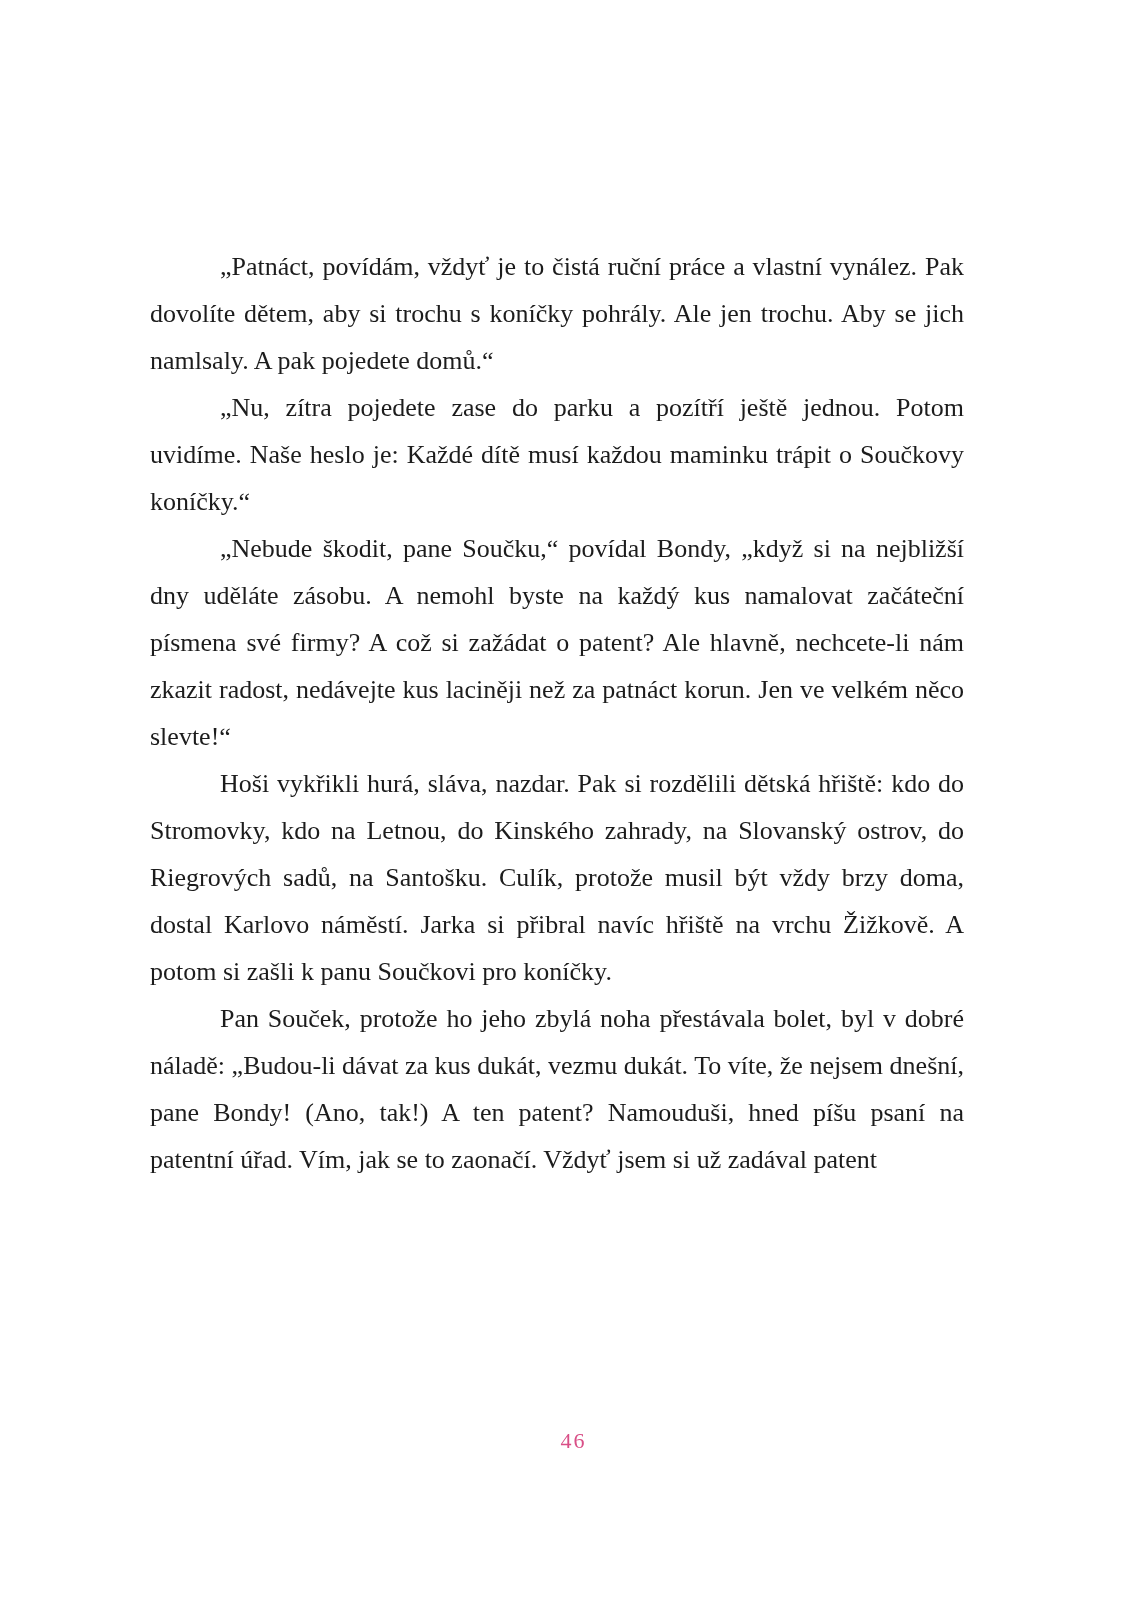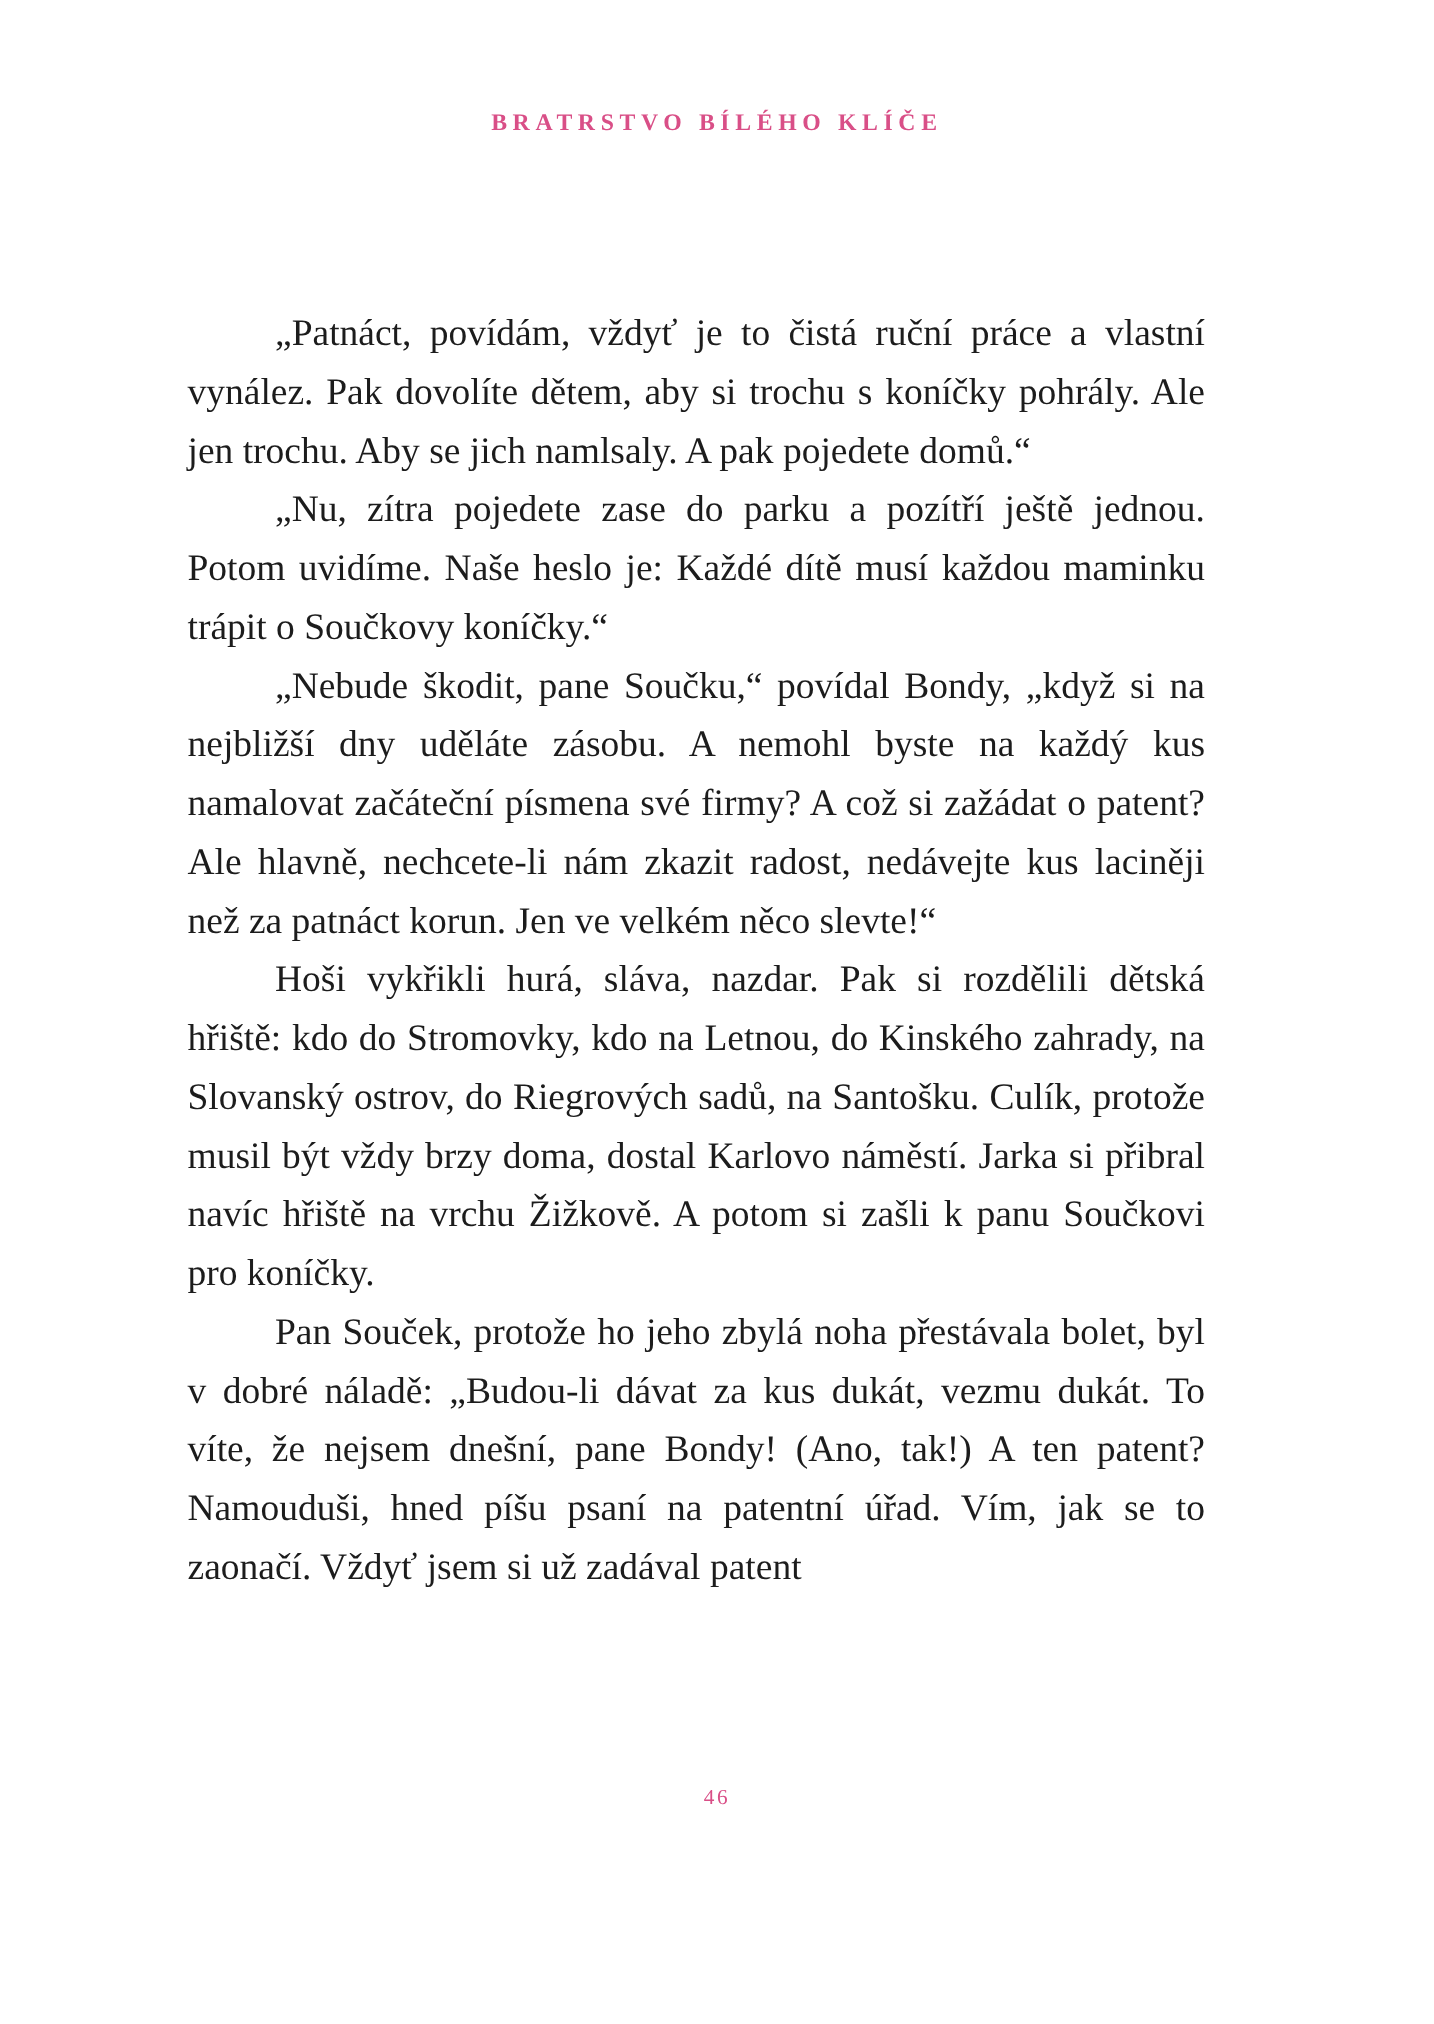--- a/index.html
+++ b/index.html
@@ -27,48 +27,47 @@
     font-family: "Liberation Serif", serif;
     font-size: 19px;
     font-weight: 700;
     letter-spacing: 4.5px;
   }
   .body-text {
     position: absolute;
     top: 243px;
     left: 150px;
     width: 814px;
-    font-size: 30px;
+    font-size: 26px;
     line-height: 47px;
     text-align: justify;
     text-justify: inter-word;
   }
   .para {
     margin: 0;
     padding: 0;
     text-indent: 70px;
   }
   .page-number {
     position: absolute;
     top: 1428px;
     left: 0;
     width: 100%;
     text-align: center;
     color: #d94f87;
-    font-size: 17px;
+    font-size: 22px;
     letter-spacing: 2px;
     font-family: Liberation Serif, serif;
   }
 </style>
 </head>
 <body>
 
 <div class="page">
 
-  <div class="running-header">BRATRSTVO BÍLÉHO KLÍČE</div>
 
   <div class="body-text">
     <p class="para">„Patnáct, povídám, vždyť je to čistá ruční práce a vlastní vynález. Pak dovolíte dětem, aby si trochu s koníčky pohrály. Ale jen trochu. Aby se jich namlsaly. A pak pojedete domů.“</p>
     <p class="para">„Nu, zítra pojedete zase do parku a pozítří ještě jednou. Potom uvidíme. Naše heslo je: Každé dítě musí každou maminku trápit o Součkovy koníčky.“</p>
     <p class="para">„Nebude škodit, pane Součku,“ povídal Bondy, „když si na nejbližší dny uděláte zásobu. A nemohl byste na každý kus namalovat začáteční písmena své firmy? A což si zažádat o patent? Ale hlavně, nechcete-li nám zkazit radost, nedávejte kus laciněji než za patnáct korun. Jen ve velkém něco slevte!“</p>
     <p class="para">Hoši vykřikli hurá, sláva, nazdar. Pak si rozdělili dětská hřiště: kdo do Stromovky, kdo na Letnou, do Kinského zahrady, na Slovanský ostrov, do Riegrových sadů, na Santošku. Culík, protože musil být vždy brzy doma, dostal Karlovo náměstí. Jarka si přibral navíc hřiště na vrchu Žižkově. A potom si zašli k panu Součkovi pro koníčky.</p>
     <p class="para">Pan Souček, protože ho jeho zbylá noha přestávala bolet, byl v dobré náladě: „Budou-li dávat za kus dukát, vezmu dukát. To víte, že nejsem dnešní, pane Bondy! (Ano, tak!) A ten patent? Namouduši, hned píšu psaní na patentní úřad. Vím, jak se to zaonačí. Vždyť jsem si už zadával patent</p>
   </div>
 
   <div class="page-number">46</div>

